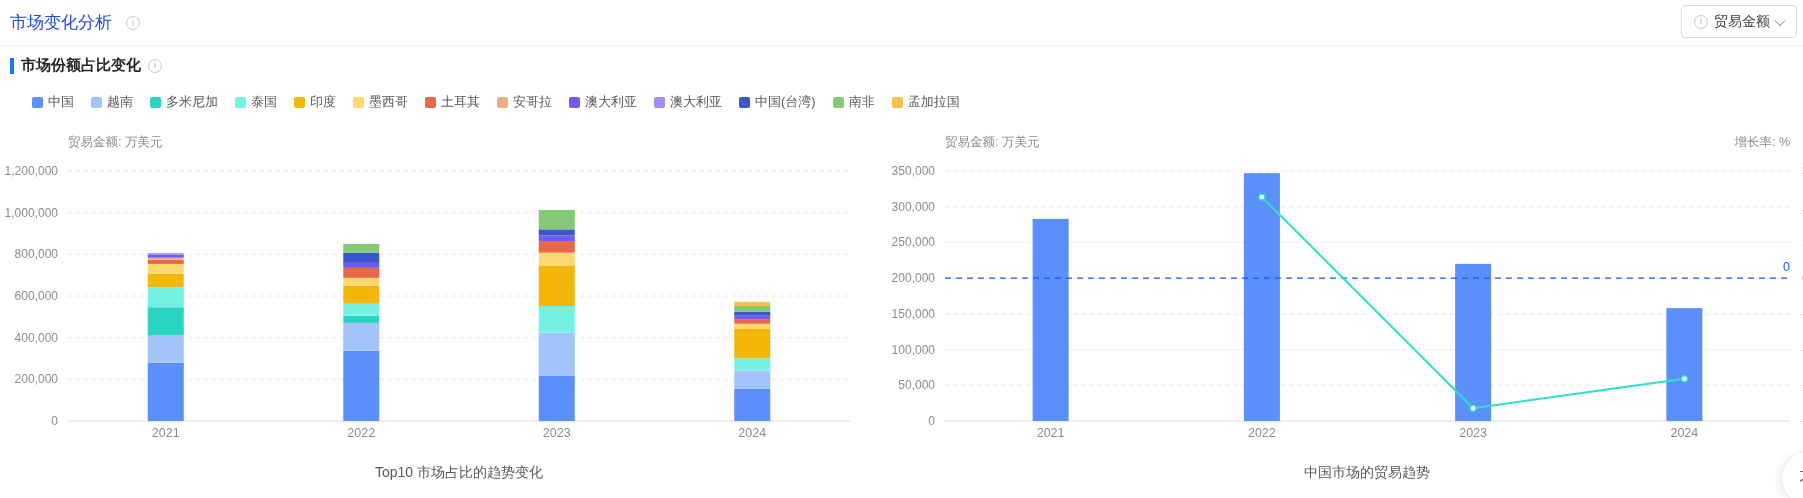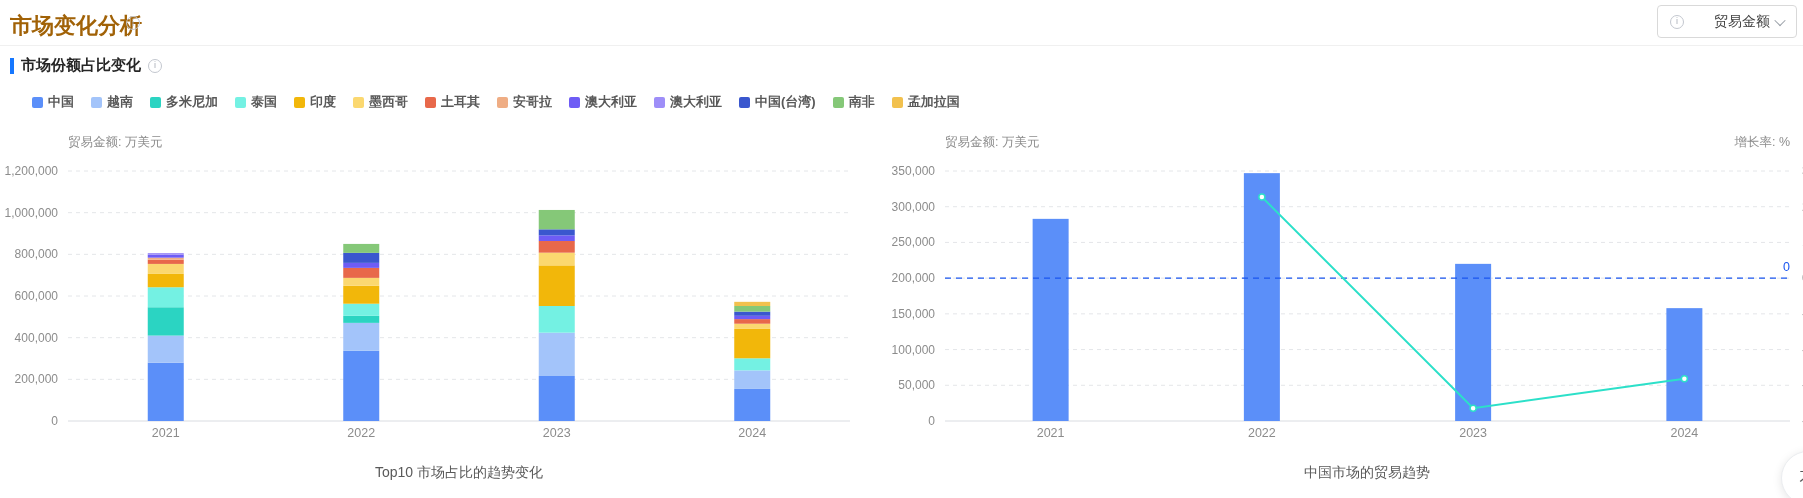--- a/index.html
+++ b/index.html
@@ -1,38 +1,38 @@
 <!DOCTYPE html>
 <html><head>
 <meta charset="utf-8">
 <style>
   * { box-sizing: border-box; margin: 0; padding: 0; }
   body { background:#fff; font-family:"Liberation Sans","DejaVu Sans",sans-serif; }
   .page { position:relative; width:1803px; height:498px; background:#fff; overflow:hidden; }
 
   .header { position:absolute; top:0; left:0; width:100%; height:46px; border-bottom:1px solid #f0f0f0; background:#fff; }
-  .header-title { position:absolute; left:10px; top:11px; font-size:22px; font-weight:bold; color:#a16207; }
+  .header-title { position:absolute; left:10px; top:11px; font-size:17px; font-weight:normal; color:#1d4ed8; }
   .info-icon { display:inline-flex; width:14px; height:14px; border:1px solid #c3c7cf; border-radius:50%;
                color:#abb0b8; font-size:9px; line-height:1; align-items:center; justify-content:center; flex:none; }
   .header-info { position:absolute; left:126px; top:16px; }
 
   .metric-select { position:absolute; right:6px; top:5px; height:33px; display:flex; align-items:center; gap:6px;
                    padding:0 12px; border:1px solid #d9d9d9; border-radius:4px; background:#fff; cursor:pointer; }
-  .metric-select .label { font-size:14px; color:#404040;margin-left:24px; }
+  .metric-select .label { font-size:14px; color:#404040; }
   .chevron { width:8px; height:8px; border-right:1.5px solid #9aa0a8; border-bottom:1.5px solid #9aa0a8;
              transform:rotate(45deg) translate(-1px,-1px); }
 
   .section-row { position:absolute; top:56px; left:10px; display:flex; align-items:center; gap:7px; }
   .accent-bar { width:4px; height:16px; background:#1677ff; }
   .section-title { font-size:15px; font-weight:bold; color:#262626;text-align:center; }
 
   .legend { position:absolute; top:93px; left:32px; display:flex; align-items:center; gap:17px; }
   .legend-item { display:flex; align-items:center; gap:5px; cursor:pointer; }
   .legend-swatch { width:11px; height:11px; border-radius:2px; }
-  .legend-label { font-size:13px; color:#595959;font-weight:bold; }
+  .legend-label { font-size:13px; color:#595959; }
 
   .charts { position:absolute; top:115px; left:0; width:1755px; height:383px; }
   .chart-svg { position:absolute; top:0; }
   svg text { font-family:"Liberation Sans","DejaVu Sans",sans-serif; }
 
   .float-btn { position:absolute; left:1781px; top:451px; width:54px; height:54px; border-radius:50%;
                background:#fff; border:1px solid #ebedf0; box-shadow:0 2px 10px rgba(0,0,0,0.10);
                display:flex; align-items:center; justify-content:center; font-size:17px; color:#595959; cursor:pointer; }
 </style>
 </head>

